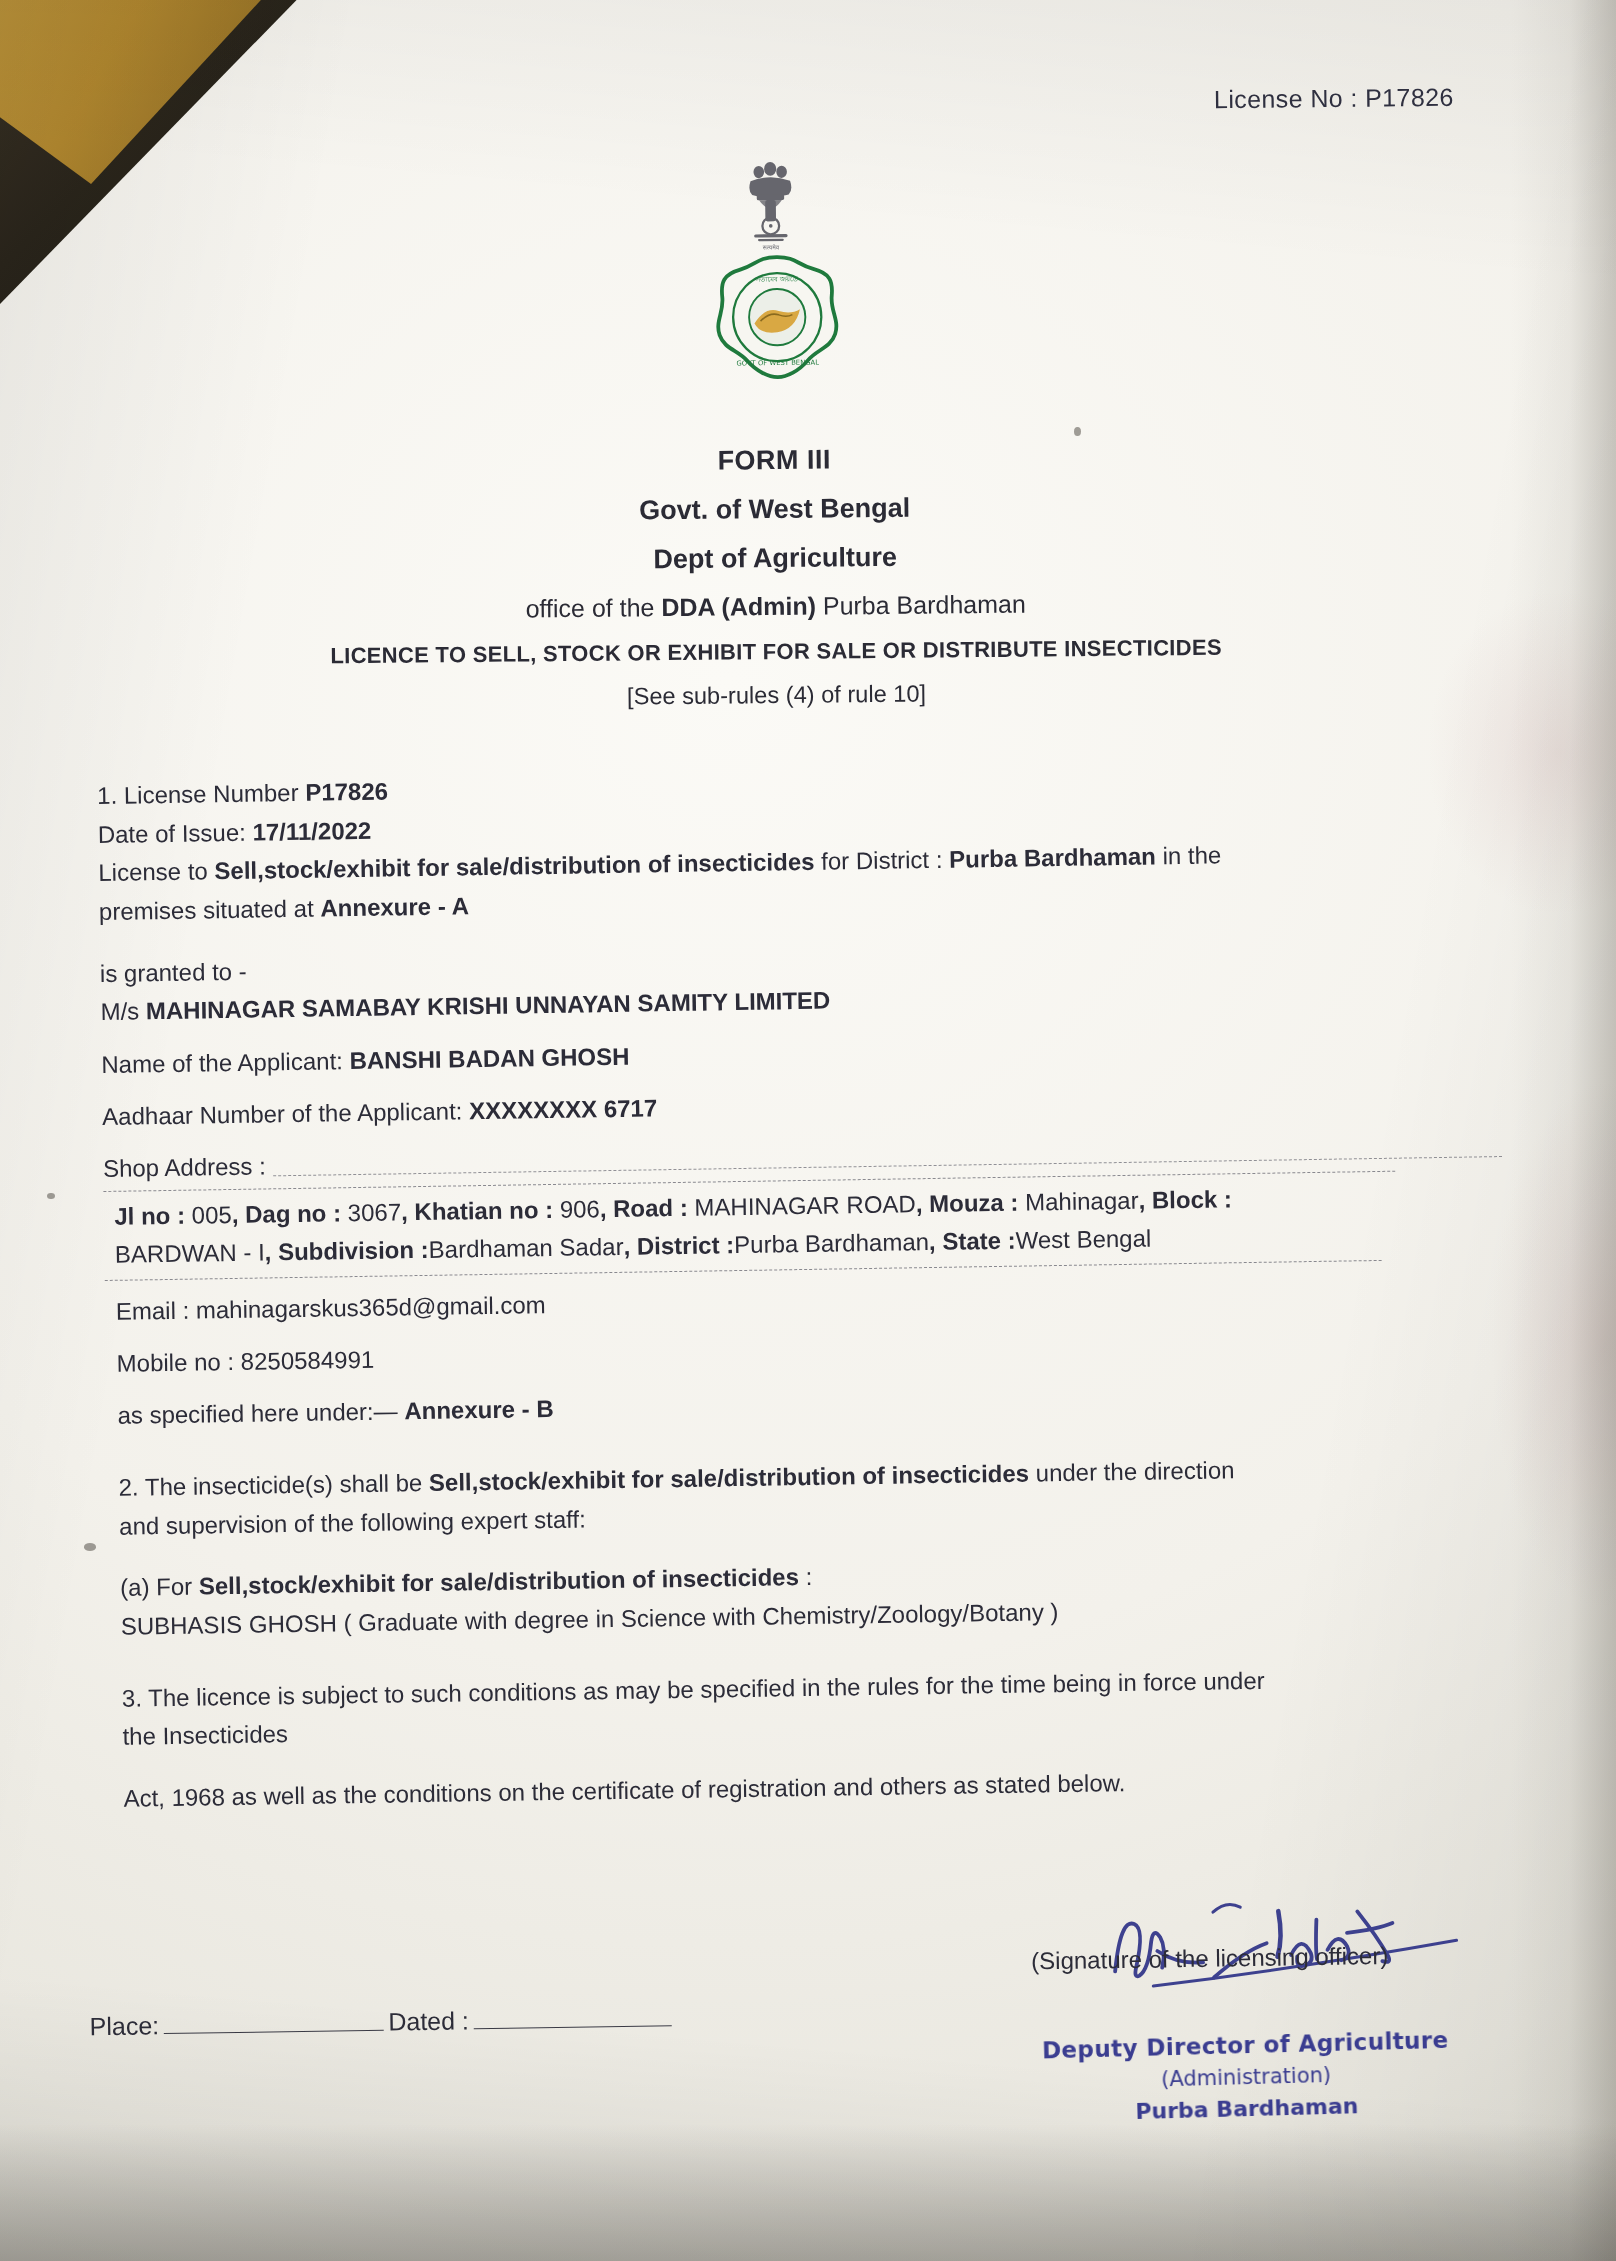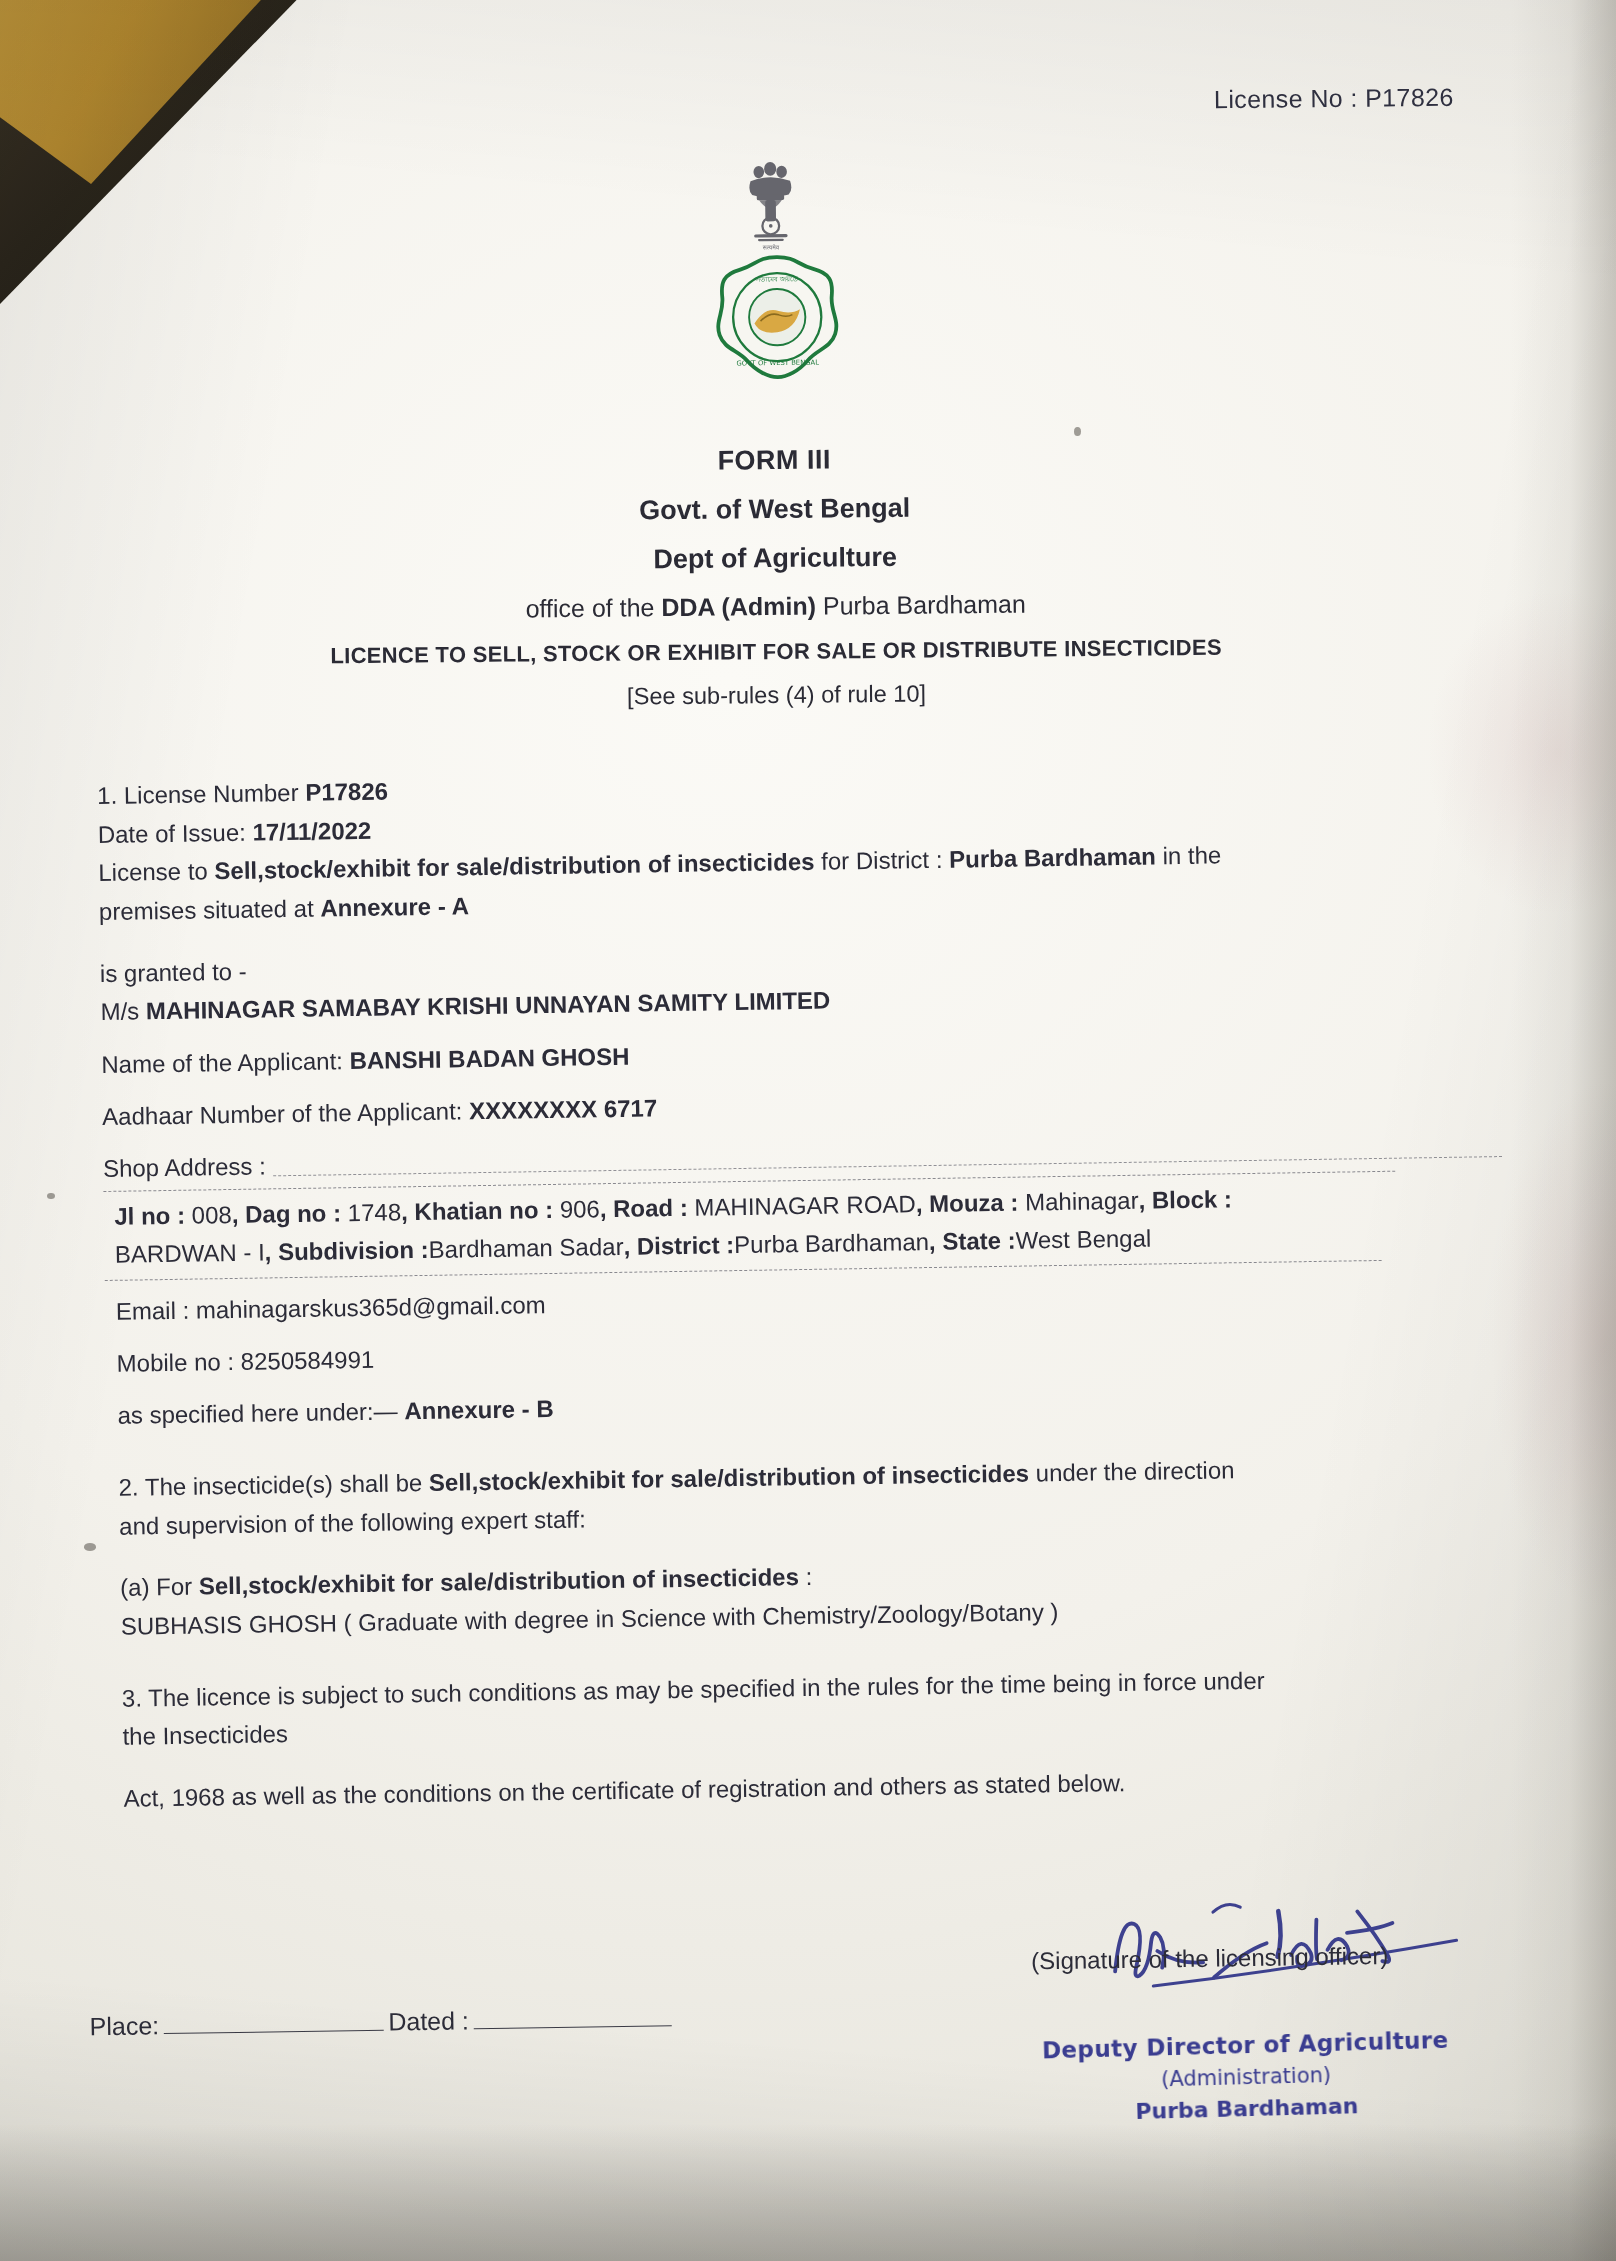--- a/index.html
+++ b/index.html
@@ -374,21 +374,21 @@
       <div class="gap-sm"></div>
 
       <div class="shop-line">
         <span>Shop Address :</span>
         <span class="dots"></span>
       </div>
 
       <hr class="addr-rule">
 
       <p class="indent">
-        <b>Jl no : </b><span>008</span><b>, Dag no : </b><span>1748</span><b>, Khatian no : </b><span>906</span><b>, Road : </b><span>MAHINAGAR ROAD</span><b>, Mouza : </b><span>Mahinagar</span><b>, Block :</b>
+        <b>Jl no : </b><span>005</span><b>, Dag no : </b><span>3067</span><b>, Khatian no : </b><span>906</span><b>, Road : </b><span>MAHINAGAR ROAD</span><b>, Mouza : </b><span>Mahinagar</span><b>, Block :</b>
       </p>
 
       <p class="indent">
         <span>BARDWAN - I</span><b>, Subdivision :</b><span>Bardhaman Sadar</span><b>, District :</b><span>Purba Bardhaman</span><b>, State :</b><span>West Bengal</span>
       </p>
 
       <hr class="addr-rule second">
 
       <p class="indent">
         <span>Email : </span><span>mahinagarskus365d@gmail.com</span>

